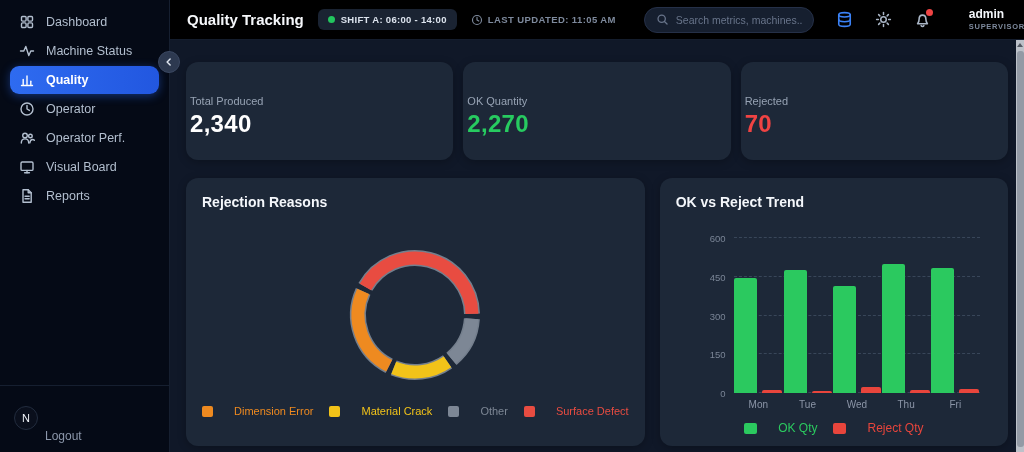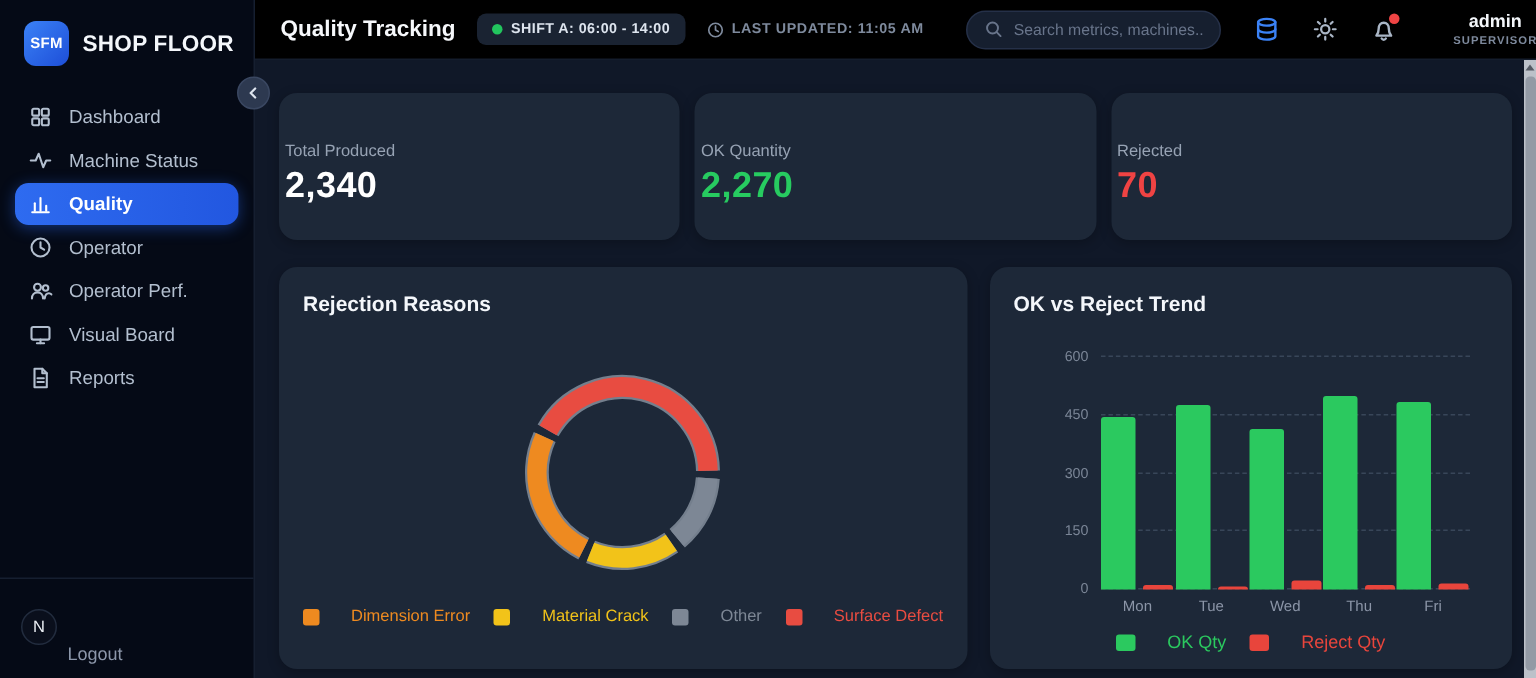--- a/index.html
+++ b/index.html
@@ -75,21 +75,21 @@
     font-family:inherit;
   }
   .search input::placeholder { color:#68748a; }
   .hicon {
     width:17px; height:17px; background:none; border:none; padding:0; color:#aab6c6;
     cursor:pointer; position:relative; display:flex; margin-left:8px;
   }
   .hicon.db { color:#3b82f6; }
   .bell-dot { position:absolute; top:-2px; right:-2px; width:7px; height:7px; border-radius:50%; background:#ef4444; }
   .vdiv { width:1px; height:20px; background:#253048; margin:0 2px 0 8px; }
-  .user-meta { text-align:center; line-height:1.25; }
+  .user-meta { text-align:left; line-height:1.25; }
   .user-name { font-size:12px; font-weight:bold; color:#f4f7fb; }
   .user-role { font-size:7.5px; font-weight:bold; color:#7e8a9d; letter-spacing:.7px; }
 
   
   main.content { flex:1; background:#101828; padding:22px 16px 0 16px; overflow:hidden; }
   .stats { display:flex; gap:10px; }
   .card { background:#1d2838; border-radius:12px; box-shadow:0 2px 8px rgba(0,0,0,.25); }
   .stat-card { flex:1; height:98px; padding:4px; display:flex; flex-direction:column; justify-content:center; }
   .stat-label { font-size:11px; color:#97a3b4; margin-top:10px; }
   .stat-value { font-size:24px; font-weight:bold; margin-top:3px; letter-spacing:.3px; }
@@ -127,24 +127,20 @@
     border-right:3px solid transparent; border-bottom:4px solid #545a64;
   }
   .scroll-thumb { position:absolute; top:11px; bottom:5px; left:.5px; width:7px; background:#939aa5; border-radius:3px; cursor:pointer; }
 </style>
 </head>
 <body>
 
 <div class="app">
 
   <aside class="sidebar">
-    <div class="brand">
-      <div class="brand-logo">SFM</div>
-      <div class="brand-name">SHOP FLOOR</div>
-    </div>
     <button class="collapse-btn">
       <span style="display:flex">
         <svg width="12" height="12" viewBox="0 0 16 16" fill="none" stroke="currentColor" stroke-width="2" stroke-linecap="round" stroke-linejoin="round">
             <polyline points="9.5,4 5.5,8 9.5,12"></polyline>
           </svg>
       </span>
     </button>
     <nav id="nav">
         <div class="nav-item">
           <span class="nav-icon">

